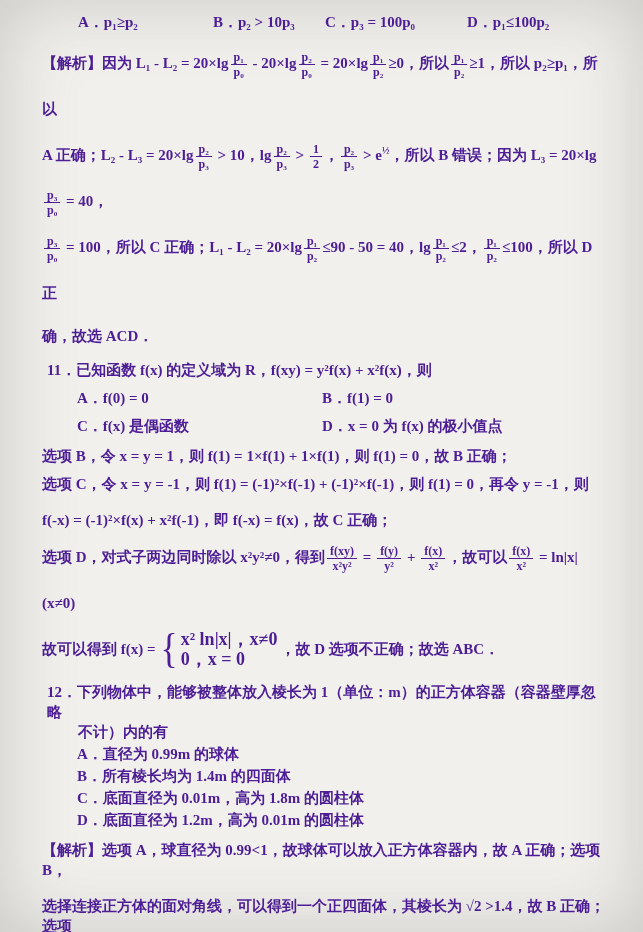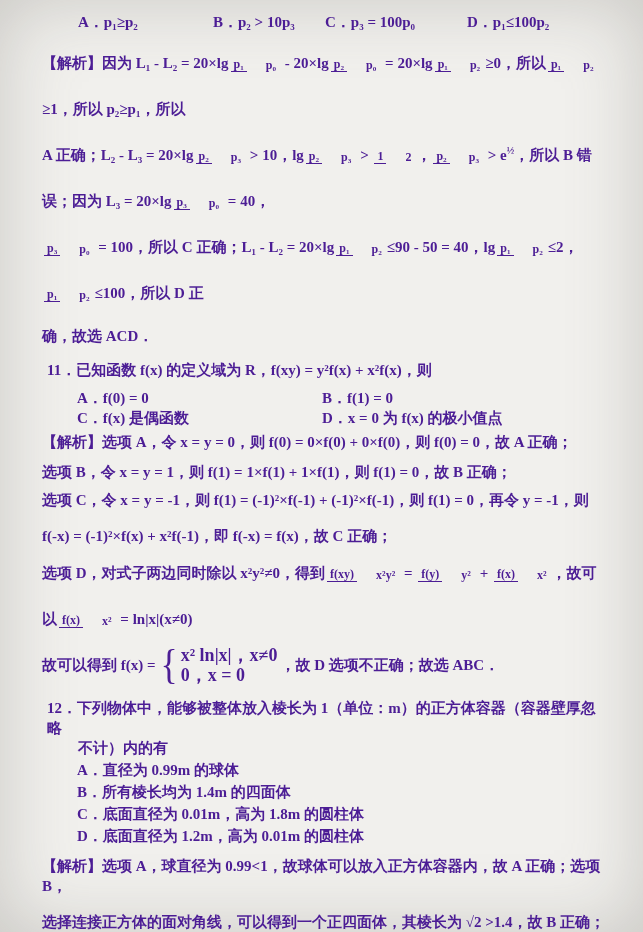--- a/index.html
+++ b/index.html
@@ -9,28 +9,28 @@
     width:643px; height:932px; overflow:hidden; position:relative;
     background:#f1f0ed;
     box-shadow: inset 0 0 75px rgba(108,106,98,0.30);
     color:#4c1d95;
     font-family:"Liberation Serif","DejaVu Serif",serif;
     font-size:15px; font-weight:600;
     padding:12px 36px 0 42px;
   }
   .line { line-height:20px; }
   .fline { line-height:46px; }            
-  .frac { display:inline-flex; flex-direction:row; align-items:center;
-          vertical-align:middle; font-size:12px; line-height:14px; margin:0 2px;gap:16px; }
+  .frac { display:inline-flex; flex-direction:column; align-items:center;
+          vertical-align:middle; font-size:12px; line-height:14px; margin:0 2px; }
   .fnum { padding:0 3px; border-bottom:1.4px solid currentColor; }
   .fden { padding:0 3px; }
   .msup { font-size:10px; vertical-align:6px; line-height:0; }
   .q10opts { display:grid; grid-template-columns:135px 112px 142px auto;
              padding-left:36px; line-height:20px; margin-bottom:2px; }
-  .optgrid2 { display:grid; grid-template-columns:245px auto; row-gap:0;
+  .optgrid2 { display:grid; grid-template-columns:245px auto; row-gap:8px;
               padding-left:35px; line-height:20px; }
   .optlist .line { padding-left:35px; margin:2px 0; }
   .indent2 { margin-left:36px; }
   .qline { padding-left:5px; }
   .cases { display:inline-flex; align-items:center; vertical-align:middle; margin:0 3px; }
   .brace { font-size:42px; font-weight:400; line-height:0.85; margin-right:2px;
            transform:scaleX(0.85); display:inline-block; }
   .rows { display:inline-flex; flex-direction:column; font-size:18px; line-height:20px; }
   .caseline { display:flex; align-items:center; line-height:46px; }
   .mt4{margin-top:4px;} .mt6{margin-top:10px;} .mt8{margin-top:8px;}
@@ -93,21 +93,20 @@
       </span>≤100，所以 D 正</div>
   <div class="line mt6">确，故选 ACD．</div>
 
   <div class="line qline mt14">11．已知函数 f(x) 的定义域为 R，f(xy) = y²f(x) + x²f(x)，则</div>
   <div class="optgrid2 mt8">
     <span>A．f(0) = 0</span>
     <span>B．f(1) = 0</span>
     <span>C．f(x) 是偶函数</span>
     <span>D．x = 0 为 f(x) 的极小值点</span>
   </div>
-  <div class="line mt4">【解析】选项 A，令 x = y = 0，则 f(0) = 0×f(0) + 0×f(0)，则 f(0) = 0，故 A 正确；</div>
   <div class="line mt6">选项 B，令 x = y = 1，则 f(1) = 1×f(1) + 1×f(1)，则 f(1) = 0，故 B 正确；</div>
   <div class="line mt8">选项 C，令 x = y = -1，则 f(1) = (-1)²×f(-1) + (-1)²×f(-1)，则 f(1) = 0，再令 y = -1，则</div>
   <div class="line mt16">f(-x) = (-1)²×f(x) + x²f(-1)，即 f(-x) = f(x)，故 C 正确；</div>
   <div class="fline mt4">选项 D，对式子两边同时除以 x²y²≠0，得到<span class="frac">
         <span class="fnum">f(xy)</span>
         <span class="fden">x²y²</span>
       </span> = <span class="frac">
         <span class="fnum">f(y)</span>
         <span class="fden">y²</span>
       </span> + <span class="frac">

